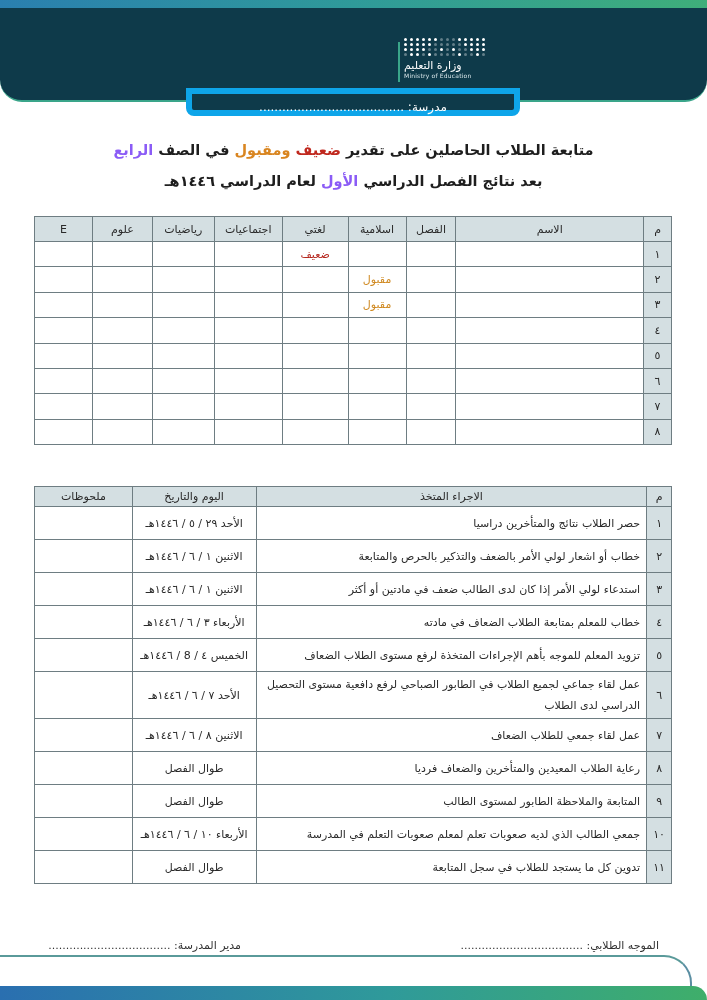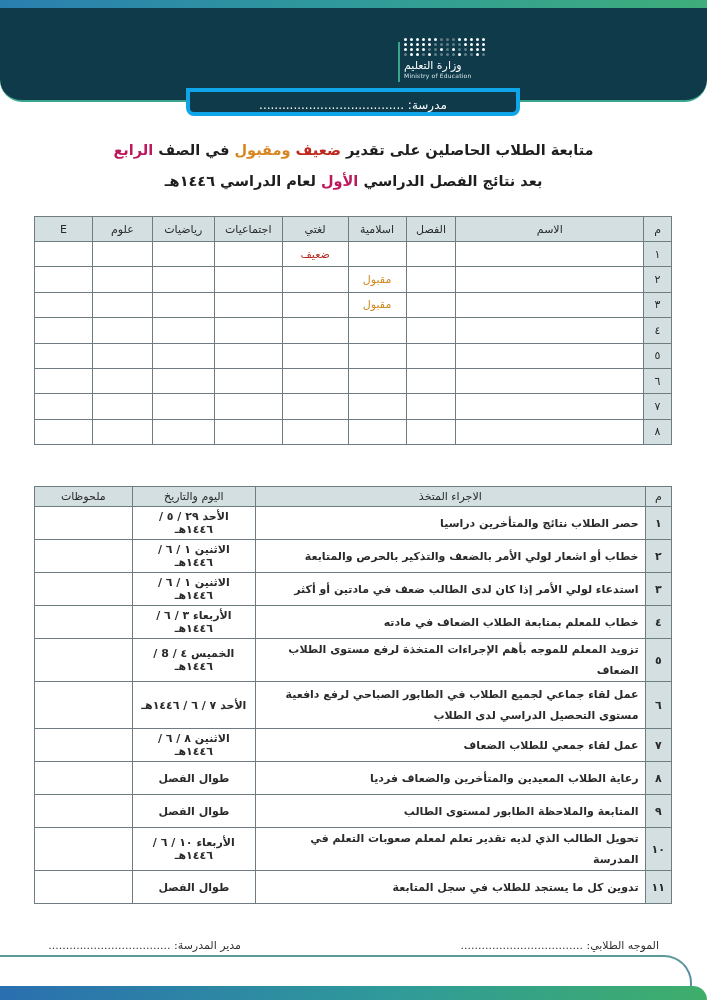--- a/index.html
+++ b/index.html
@@ -14,40 +14,40 @@
   .logo { position: absolute; left: 404px; top: 30px; width: 92px; height: 48px; direction: ltr; }
   .logo-dots { display: grid; grid-template-columns: repeat(14, 4px); gap: 2px 2px; width: 88px; }
   .logo-dots span { width: 3px; height: 3px; border-radius: 50%; background: #ffffff; display: block; }
   .logo-dots span.o { opacity: 0.35; }
   .logo-ar { color: #fff; font-size: 11px; font-weight: normal; margin-top: 3px; text-align: left; direction: rtl; }
   .logo-en { color: #d8e6ea; font-size: 6px; text-align: left; letter-spacing: 0.2px; }
   .logo-sep { position: absolute; left: 398px; top: 34px; width: 2px; height: 40px; background: #3aa58a; }
   .hdr-text { position: absolute; right: 316px; top: 26px; text-align: right; font-size: 12px; line-height: 18px; color: #ffffff; }
   .hdr-text .teal { color: #3aa58a; }
   .school-box { position: absolute; left: 186px; top: 88px; width: 334px; height: 28px; background: #0e3a4a;
-    border-radius: 0 0 8px 8px; border: 4px solid #0ea5e9; color: #fff; font-size: 12px; text-align: center; line-height: 26px; }
+    border-radius: 0 0 8px 8px; border: 6px solid #0ea5e9; color: #fff; font-size: 12px; text-align: center; line-height: 26px; }
 
   
   .title1 { position: absolute; left: 0; right: 0; top: 142px; text-align: center; font-size: 14.5px; font-weight: bold; color: #1e1e1e; }
   .title2 { position: absolute; left: 0; right: 0; top: 173px; text-align: center; font-size: 14.5px; font-weight: bold; color: #1e1e1e; }
-  .red { color: #c0281e; } .orange { color: #d98520; } .teal-t { color: #be185d; }
+  .red { color: #c0281e; } .orange { color: #d98520; } .teal-t { color: #8b5cf6; }
 
   
   table { border-collapse: collapse; position: absolute; }
   td, th { border: 1px solid #6e7d82; font-size: 11px; font-weight: normal; text-align: center; color: #2a2a2a; }
   th { background: #d4dfe2; }
   .numcol { background: #d4dfe2; }
   .t1 { left: 34px; top: 216px; width: 638px; }
   .t1 th { height: 25px; }
   .t1 td { height: 25.4px; }
   .weak { color: #b5261d; }
   .acc { color: #d08a22; }
   .t2 { left: 34px; top: 486px; width: 638px; }
   .t2 th { height: 20px; }
-  .t2 td { height: 33px; padding: 0 6px; font-weight: bold; }
+  .t2 td { height: 33px; padding: 0 6px; }
   .t2 td.act { text-align: right; line-height: 21px; }
   .t2 tr.tall td { height: 47px; }
 
   .sig { position: absolute; top: 910px; font-size: 11px; color: #333; margin-top: 29px; }
 
   
   .footer-line { position: absolute; left: 0; top: 955px; width: 692px; height: 45px;
     border-top: 2px solid #5a9a9a; border-right: 2px solid #5a8ea2; border-radius: 0 28px 0 0; }
   .footer-bar { position: absolute; left: 0; top: 986px; width: 707px; height: 14px;
     background: linear-gradient(90deg, #2a6fb0 0%, #2f9a9a 55%, #3fae6a 100%); border-radius: 0 20px 0 0; }
@@ -312,21 +312,21 @@
         <td></td>
       </tr>
       <tr>
         <td class="numcol">٩</td>
         <td class="act">المتابعة والملاحظة الطابور  لمستوى الطالب</td>
         <td>طوال الفصل</td>
         <td></td>
       </tr>
       <tr>
         <td class="numcol">١٠</td>
-        <td class="act">تحويل الطالب الذي لديه تقدير تعلم لمعلم صعوبات التعلم في المدرسة</td>
+        <td class="act">جمعي الطالب الذي لديه صعوبات تعلم لمعلم صعوبات التعلم في المدرسة</td>
         <td>الأربعاء ١٠ / ٦ / ١٤٤٦هـ</td>
         <td></td>
       </tr>
       <tr>
         <td class="numcol">١١</td>
         <td class="act">تدوين كل ما يستجد للطلاب في سجل المتابعة</td>
         <td>طوال الفصل</td>
         <td></td>
       </tr>
     </tbody>

